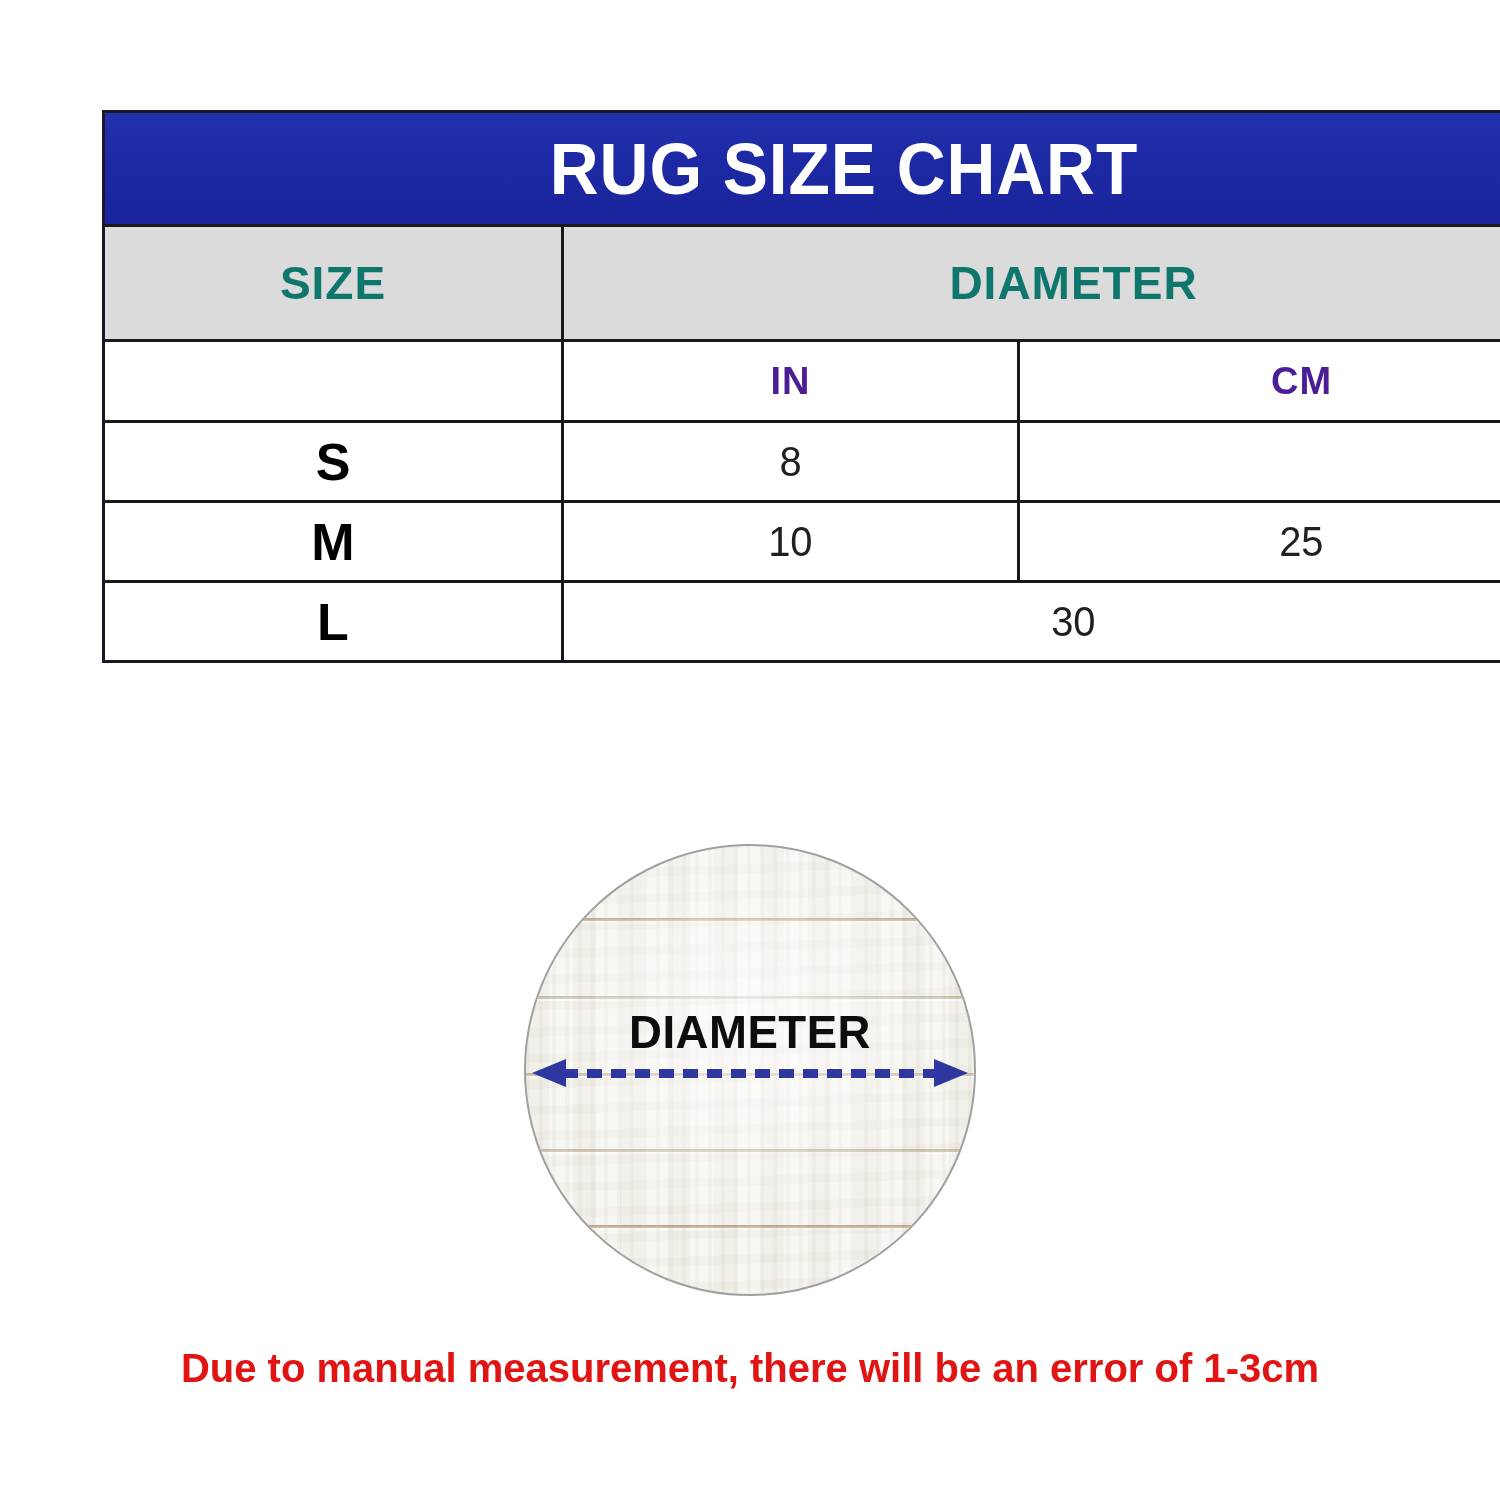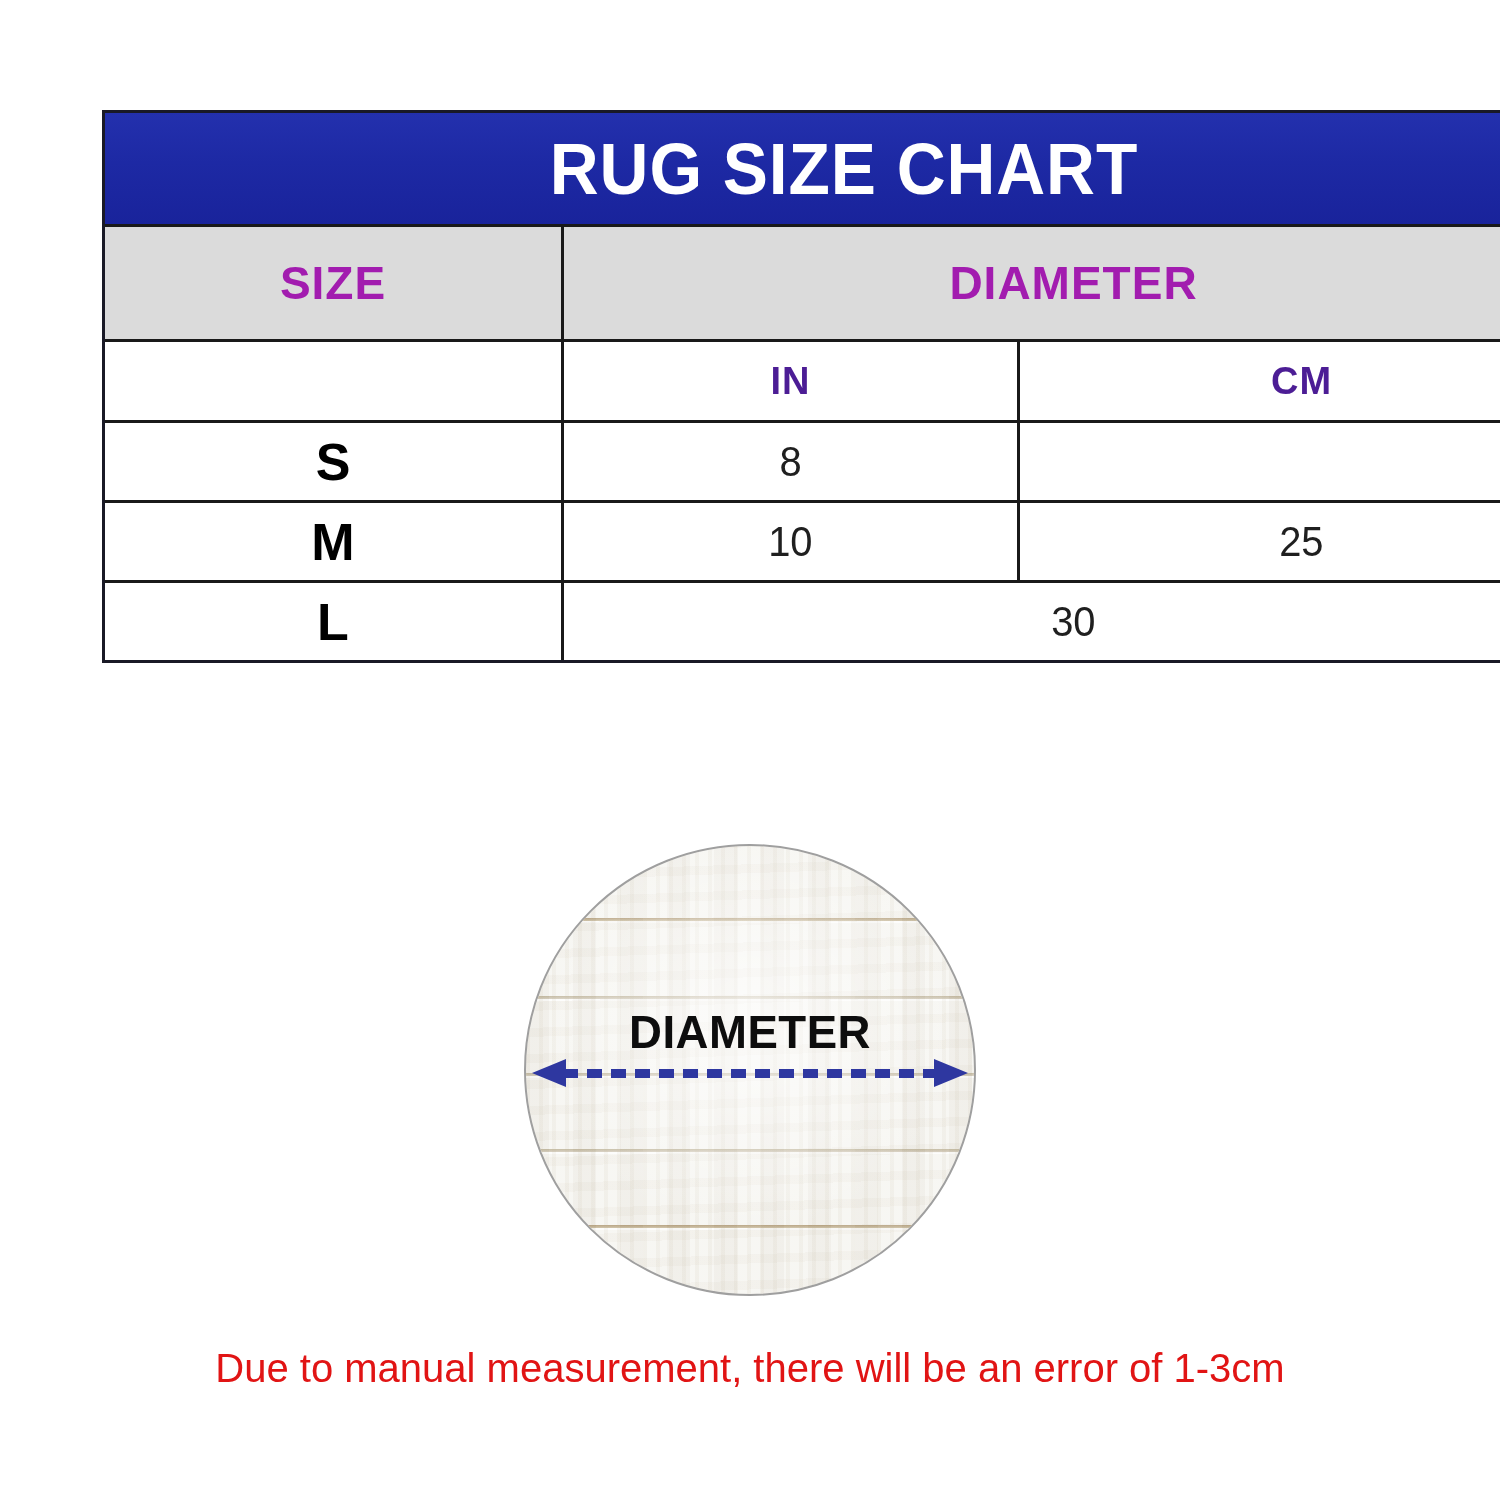--- a/index.html
+++ b/index.html
@@ -19,21 +19,21 @@
   .row-unit { height:81px; border-top:3px solid #191919; background:#ffffff; }
   .row-data { height:80px; border-top:3px solid #191919; background:#ffffff; }
 
   .cell { display:flex; align-items:center; justify-content:center; height:100%; }
   .ch1 { width:459px; border-right:3px solid #191919; }
   .ch2 { flex:1; }
   .c1 { width:459px; border-right:3px solid #191919; }
   .c2 { width:456px; border-right:3px solid #191919; }
   .c3 { flex:1;border-radius:6px; }
 
-  .head-label { font-size:46px; font-weight:700; color:#a21caf; letter-spacing:1px;text-align:center; }
+  .head-label { font-size:46px; font-weight:700; color:#0f766e; letter-spacing:1px;text-align:center; }
   .unit-label { font-size:38px; font-weight:700; color:#4c1d95; letter-spacing:1px; }
   .size-letter { font-size:52px; font-weight:700; color:#000000; }
   .num { font-size:42px; font-weight:400; color:#1f1f1f; transform:scaleX(0.95); }
 
   
   .rug-circle { position:absolute; left:524px; top:844px; width:452px; height:452px;
                 border-radius:50%; border:2px solid #9f9f9f; overflow:hidden;
                 background:#f7f6f2; }
   .grain { position:absolute; inset:0;
            background:
@@ -54,21 +54,21 @@
            display:flex; align-items:center; }
   .arrow-head-left  { width:0; height:0; border-top:14px solid transparent; border-bottom:14px solid transparent;
                       border-right:34px solid #2e37a0; flex:0 0 auto; }
   .arrow-head-right { width:0; height:0; border-top:14px solid transparent; border-bottom:14px solid transparent;
                       border-left:34px solid #2e37a0; flex:0 0 auto; }
   .arrow-dashes { flex:1 1 auto; height:9px; margin:0 -3px;
                   background:repeating-linear-gradient(90deg,#2e37a0 0 15px, rgba(0,0,0,0) 15px 24px); }
 
   
   .note { position:absolute; left:0; width:100%; top:1346px; text-align:center;
-          font-size:40px; font-weight:400; color:#e11414; letter-spacing:0; }
+          font-size:40px; font-weight:700; color:#e11414; letter-spacing:0; }
 </style>
 </head>
 <body>
 
 <div class="page">
 
   <div class="size-table">
 
     <div class="row row-title">
       <span class="title-text">RUG SIZE CHART</span>

